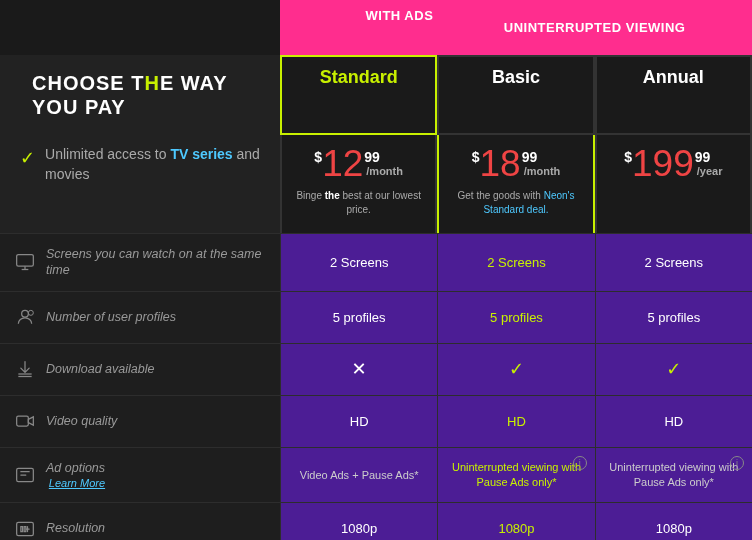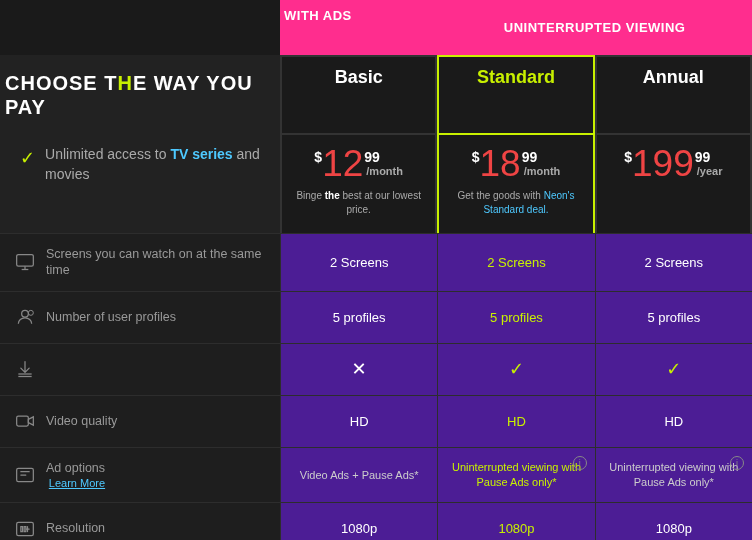--- a/index.html
+++ b/index.html
@@ -23,21 +23,21 @@
       grid-template-columns: 280px 1fr 1fr 1fr;
       margin-bottom: 0;
     }
 
     .header-empty {
       background: #1a1a1a;
     }
 
     .col-header-ads {
       background: #ff2d8e;
-      text-align: left;
+      text-align: right;
       padding: 8px 4px;
       font-size: 13px;
       font-weight: bold;
       color: #fff;
       letter-spacing: 0.5px;
     }
 
     .col-header-uninterrupted {
       background: #ff2d8e;
       text-align: center;
@@ -50,21 +50,21 @@
     }
 
     
     .plan-names-section {
       display: grid;
       grid-template-columns: 280px 1fr 1fr 1fr;
     }
 
     .plan-title-area {
       background: #222;
-      padding: 16px 5px;
+      padding: 16px 32px;
       display: flex;
       align-items: center;
     }
 
     .choose-title {
       font-size: 20px;
       font-weight: bold;
       color: #fff;
       line-height: 1.2;
       letter-spacing: 1px;
@@ -221,20 +221,21 @@
     .feature-icon svg {
       width: 20px;
       height: 20px;
       fill: #888;
     }
 
     .feature-label-text {
       font-size: 12.5px;
       color: #999;
       line-height: 1.3;
+      font-style: italic;
     }
 
     .feature-label-text .link {
       color: #4ec9ff;
       text-decoration: underline;
       font-size: 11px;
       display: block;
       text-align: right;
     }
 
@@ -310,25 +311,25 @@
     <div class="col-header-ads">WITH ADS</div>
     <div class="col-header-uninterrupted">UNINTERRUPTED VIEWING</div>
   </div>
 
   <div class="plan-names-section">
     <div class="plan-title-area">
       <div class="choose-title">
         CHOOSE T<span class="highlight">H</span>E WAY YOU PAY
       </div>
     </div>
+    <div class="plan-name-cell selected">
+      <span class="plan-name">Standard</span>
+    </div>
     <div class="plan-name-cell">
       <span class="plan-name white">Basic</span>
-    </div>
-    <div class="plan-name-cell selected">
-      <span class="plan-name">Standard</span>
     </div>
     <div class="plan-name-cell">
       <span class="plan-name white">Annual</span>
     </div>
   </div>
 
   <div class="price-section">
     <div class="price-desc-cell">
       <span class="checkmark-icon">✓</span>
       <span class="unlimited-text">
@@ -424,20 +425,21 @@
 
     <div class="feature-row">
       <div class="feature-label-cell">
         <div class="feature-icon">
           <svg viewBox="0 0 24 24" xmlns="http://www.w3.org/2000/svg">
             <path d="M12 3v12M7 11l5 5 5-5" fill="none" stroke="#888" stroke-width="1.5" stroke-linecap="round"></path>
             <path d="M4 18h16" stroke="#888" stroke-width="1.5"></path>
             <path d="M4 21h16" stroke="#888" stroke-width="1.5"></path>
           </svg>
         </div>
+        <span class="feature-label-text">Download available</span>
       </div>
       <div class="feature-value-cell">
         <span class="x-mark">✕</span>
       </div>
       <div class="feature-value-cell">
         <span class="check-mark">✓</span>
       </div>
       <div class="feature-value-cell">
         <span class="check-mark">✓</span>
       </div>

